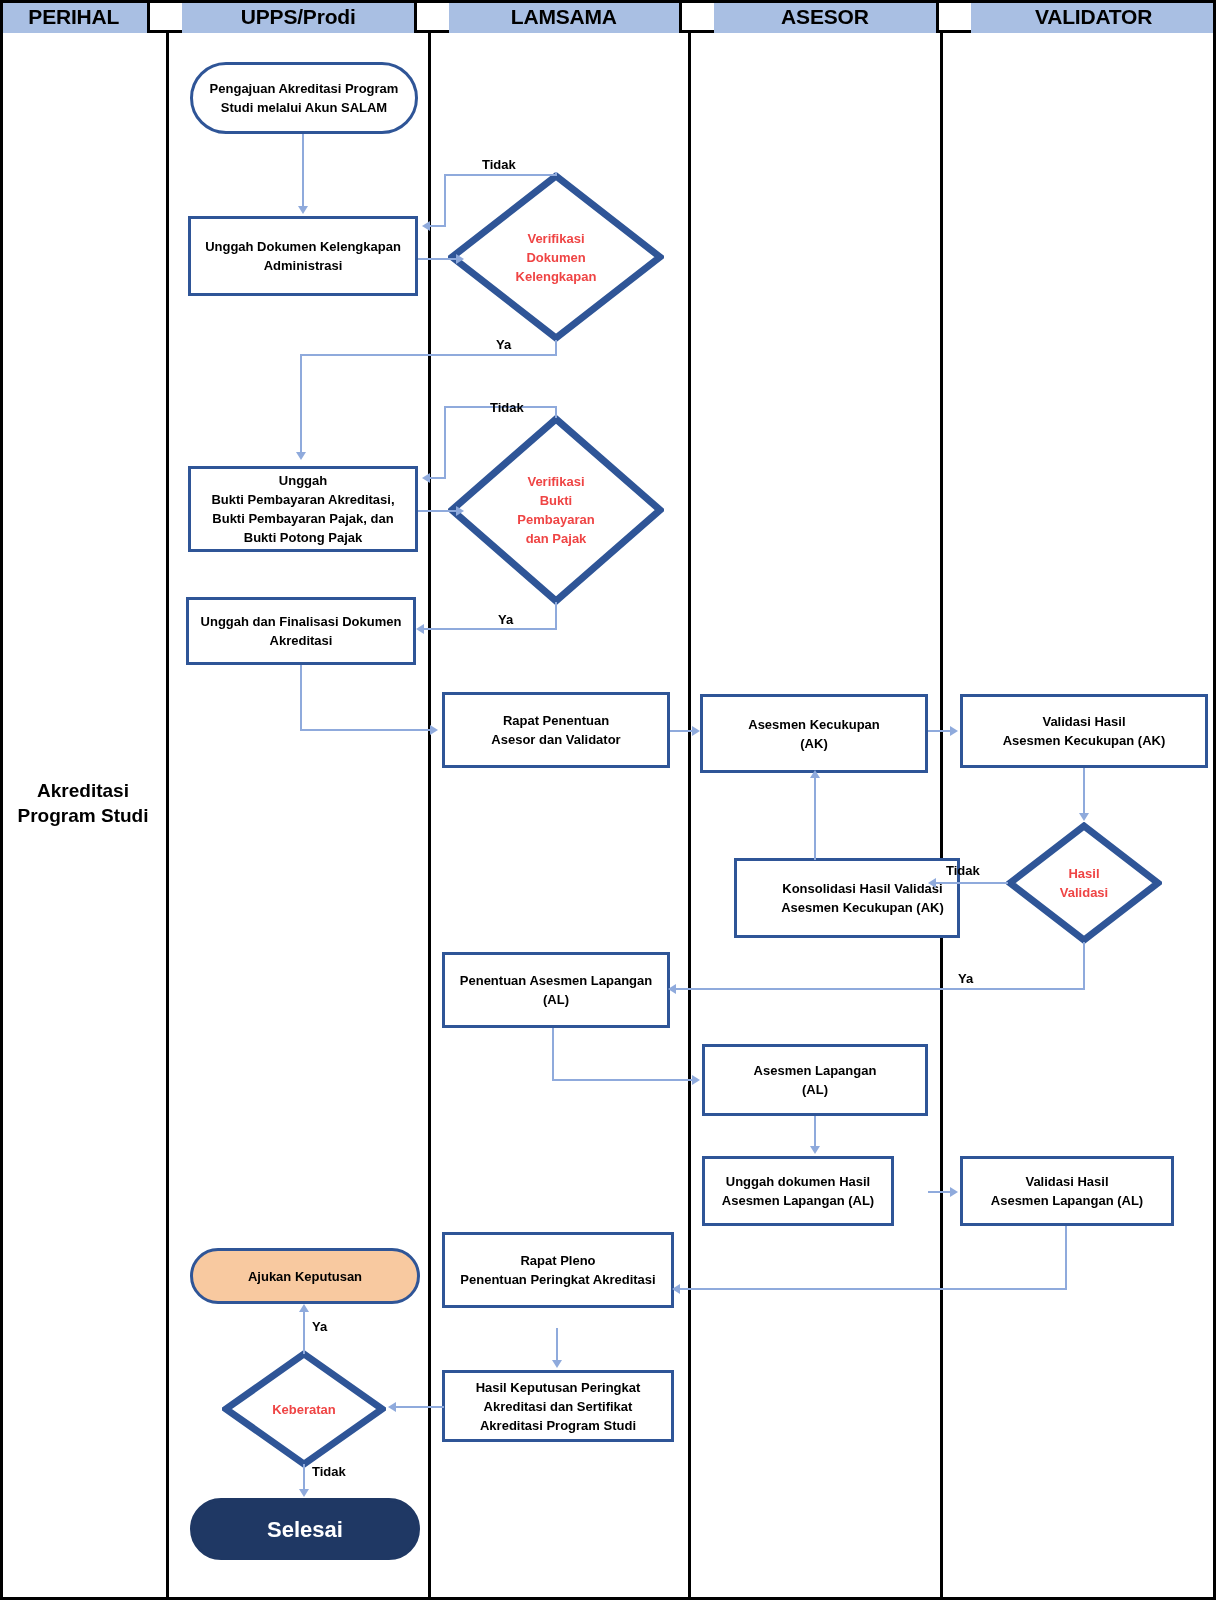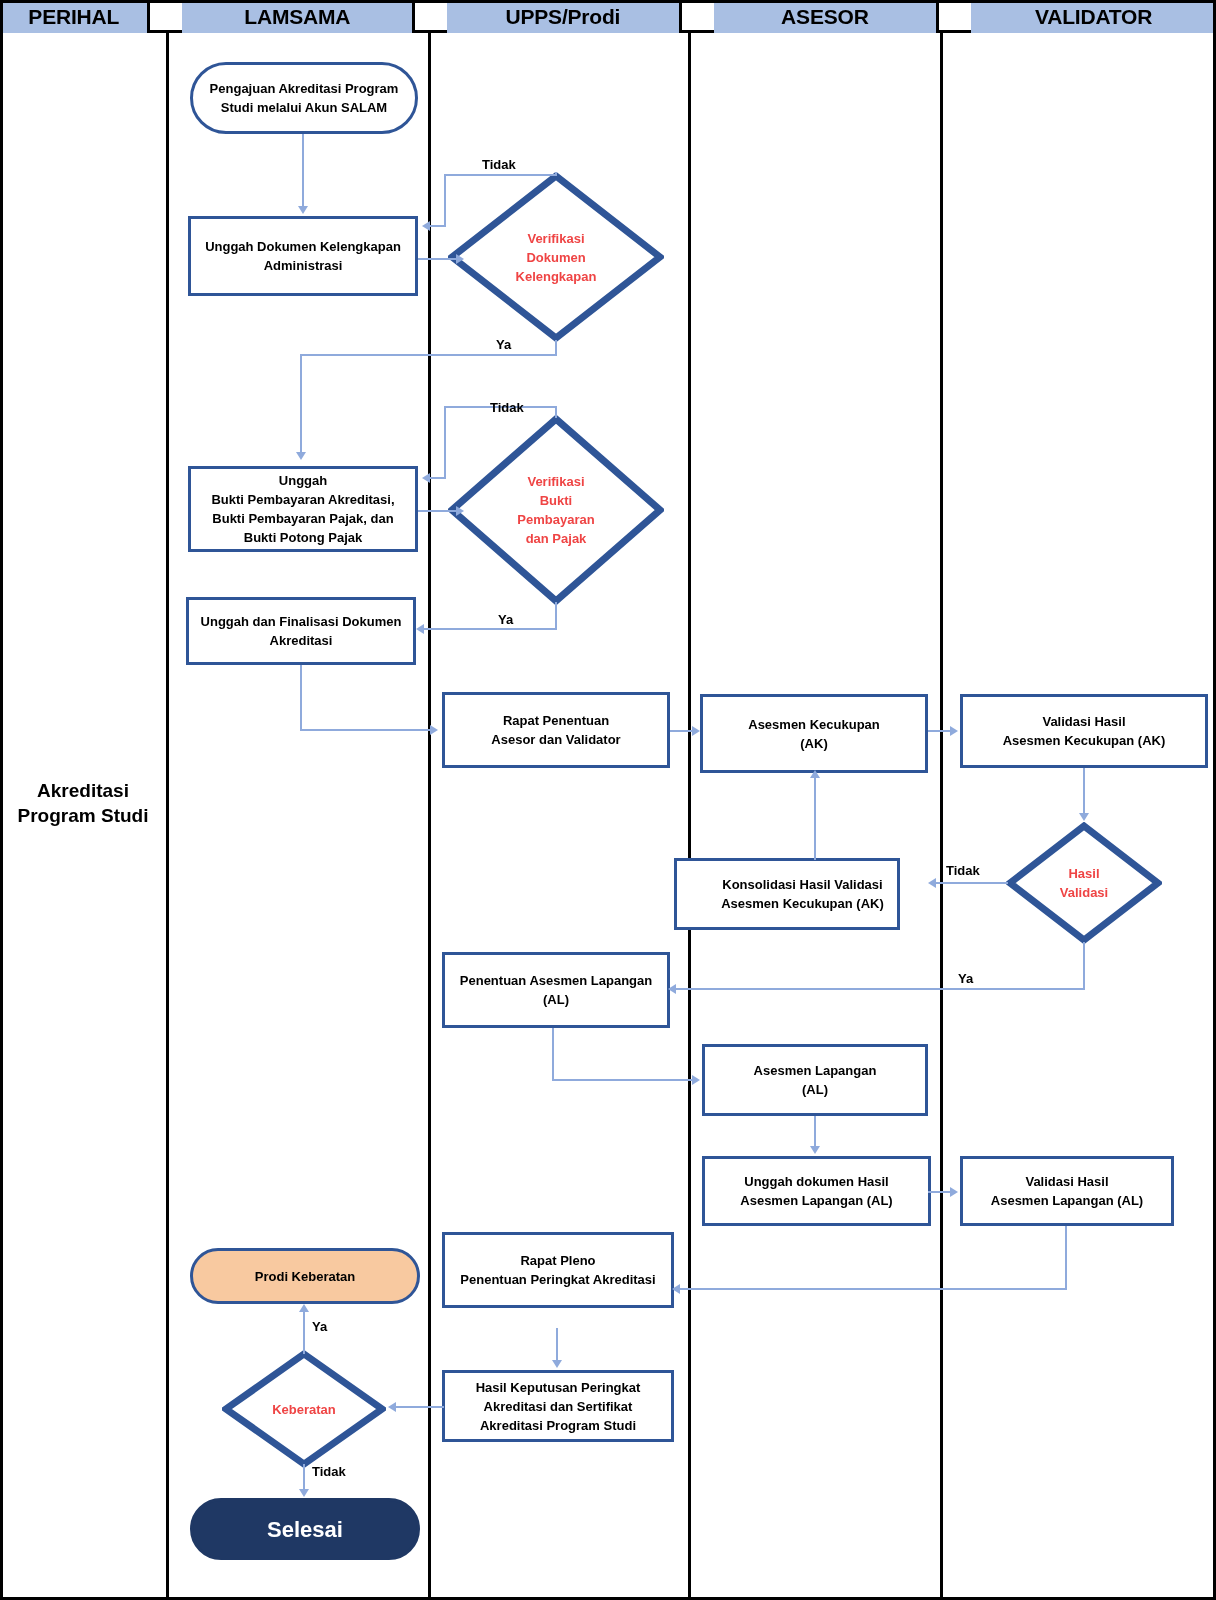--- a/index.html
+++ b/index.html
@@ -139,22 +139,22 @@
     white-space: nowrap;
   }
 </style>
 </head>
 <body>
 
 <div id="page">
 
   <div class="hdr-row">
     <div class="hdr-cell" style="width:168px">PERIHAL</div>
+    <div class="hdr-cell" style="width:262px">UPPS/Prodi</div>
     <div class="hdr-cell" style="width:260px">LAMSAMA</div>
-    <div class="hdr-cell" style="width:262px">UPPS/Prodi</div>
     <div class="hdr-cell" style="width:252px">ASESOR</div>
     <div class="hdr-cell" style="width:274px">VALIDATOR</div>
   </div>
 
   <div class="lane-div" style="left:166px"></div>
   <div class="lane-div" style="left:428px"></div>
   <div class="lane-div" style="left:688px"></div>
   <div class="lane-div" style="left:940px"></div>
 
   <div class="perihal-label" style="left:0px; top:778px; width:166px;">
@@ -236,42 +236,42 @@
       <polygon points="78,4 152,61 78,118 4,61" fill="#ffffff" stroke="#2f5597" stroke-width="7"></polygon>
     </svg>
     <div class="dia-text">
       <div>
         <div>Hasil</div>
         <div>Validasi</div>
       </div>
     </div>
   </div>
 
-  <div class="node proc" style="left:674px; top:858px; width:226px; height:72px;padding-left:37px;">
+  <div class="node proc" style="left:734px; top:858px; width:226px; height:80px;padding-left:37px;">
     <div>
       <div>Konsolidasi Hasil Validasi</div>
       <div>Asesmen Kecukupan (AK)</div>
     </div>
   </div>
 
   <div class="node proc" style="left:442px; top:952px; width:228px; height:76px;">
     <div>
       <div>Penentuan Asesmen Lapangan</div>
       <div>(AL)</div>
     </div>
   </div>
 
   <div class="node proc" style="left:702px; top:1044px; width:226px; height:72px;">
     <div>
       <div>Asesmen Lapangan</div>
       <div>(AL)</div>
     </div>
   </div>
 
-  <div class="node proc" style="left:702px; top:1156px; width:229px; height:70px;">
+  <div class="node proc" style="left:702px; top:1156px; width:192px; height:70px;">
     <div>
       <div>Unggah dokumen Hasil</div>
       <div>Asesmen Lapangan (AL)</div>
     </div>
   </div>
 
   <div class="node proc" style="left:960px; top:1156px; width:214px; height:70px;">
     <div>
       <div>Validasi Hasil</div>
       <div>Asesmen Lapangan (AL)</div>
@@ -296,21 +296,21 @@
   <div class="dia-wrap" style="left:222px; top:1350px; width:164px; height:118px;">
     <svg class="dia-shape" viewBox="0 0 164 118" preserveAspectRatio="none">
       <polygon points="82,4 160,59 82,114 4,59" fill="#ffffff" stroke="#2f5597" stroke-width="7"></polygon>
     </svg>
     <div class="dia-text">
       <div>Keberatan</div>
     </div>
   </div>
 
   <div class="node term term-peach" style="left:190px; top:1248px; width:230px; height:56px;">
-    <span>Prodi Keberatan</span>
+    <span>Ajukan Keputusan</span>
   </div>
 
   <div class="node term term-dark" style="left:190px; top:1498px; width:230px; height:62px;">
     <span>Selesai</span>
   </div>
 
   <div class="conn v" style="left:302px; top:134px; height:74px;"></div>
   <div class="arrow ar-down" style="left:298px; top:206px;"></div>
 
   <div class="conn h" style="left:418px; top:258px; width:42px;"></div>

